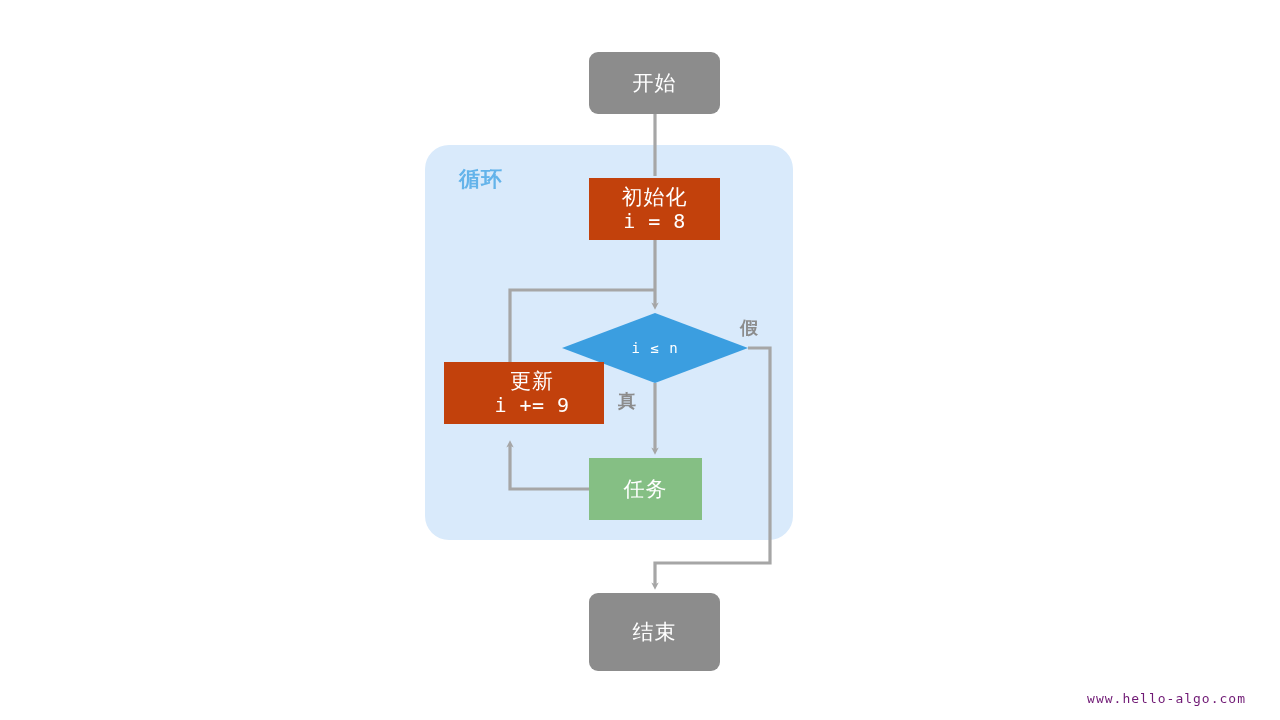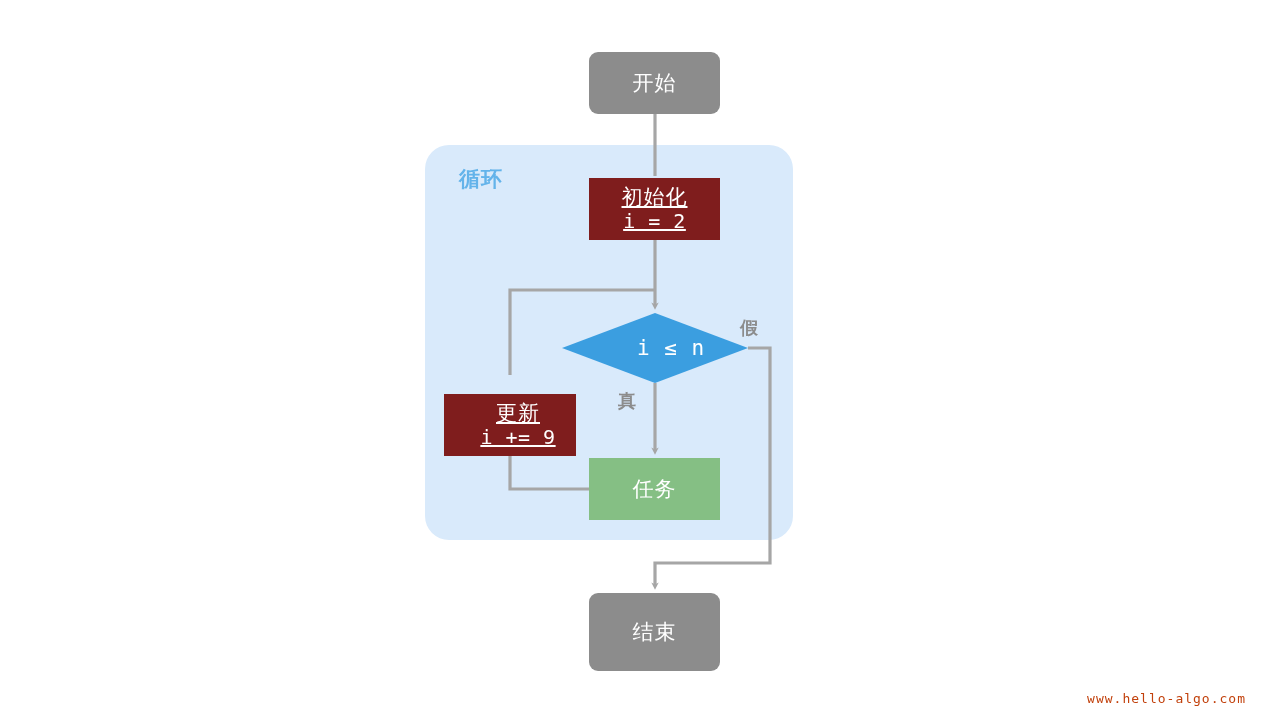--- a/index.html
+++ b/index.html
@@ -73,68 +73,68 @@
     font-family: "DejaVu Sans Mono", monospace;
     font-size: 20px;
     line-height: 1.2;
     letter-spacing: 0.5px;
   }
 
   .terminal {
     background: #8c8c8c;
     border-radius: 9px;
   }
-  .process-blue { background: #7f1d1d; text-decoration: underline; }
+  .process-blue { background: #c2410c; }
   .process-green { background: #85bf84; }
 
   
   #node-start {
     left: 589px; top: 52px; width: 131px; height: 62px;
   }
   #node-end {
     left: 589px; top: 593px; width: 131px; height: 78px;
   }
   
   #node-init {
     left: 589px; top: 178px; width: 131px; height: 62px;
   }
   
   #node-update {
-    left: 444px; top: 394px; width: 132px; height: 62px; padding-left: 16px;
+    left: 444px; top: 362px; width: 160px; height: 62px; padding-left: 16px;
   }
   
   #node-task {
-    left: 589px; top: 458px; width: 131px; height: 62px;
+    left: 589px; top: 458px; width: 113px; height: 62px;
   }
 
   
   #node-decision {
     position: absolute;
     left: 562px;
     top: 313px;
     width: 186px;
     height: 70px;
   }
   #node-decision .diamond-shape {
     position: absolute;
     left: 0; top: 0;
     width: 100%; height: 100%;
     background: #3b9ee0;
     clip-path: polygon(50% 0%, 100% 50%, 50% 100%, 0% 50%);
   }
   #node-decision .diamond-text {
     position: absolute;
-    left: 16px; top: 0;
+    left: 0; top: 0;
     width: 100%; height: 100%;
     display: flex;
     align-items: center;
     justify-content: center;
     color: #ffffff;
     font-family: "DejaVu Sans Mono", monospace;
-    font-size: 21px;
+    font-size: 14px;
     letter-spacing: 1px;
   }
 
   
   .edge-label {
     position: absolute;
     font-family: "Liberation Sans", sans-serif;
     font-size: 18px;
     font-weight: bold;
     color: #8c8c8c;
@@ -144,21 +144,21 @@
   #label-true { left: 618px; top: 392px; }
   #label-false { left: 740px; top: 319px; }
 
   
   #watermark {
     position: absolute;
     right: 34px;
     bottom: 14px;
     font-family: "DejaVu Sans Mono", monospace;
     font-size: 13px;
-    color: #c2410c;
+    color: #701a75;
     letter-spacing: 1px;
   }
 </style>
 </head>
 <body>
 
 <div id="canvas">
 
   <div class="loop-box"></div>
   <div class="loop-label">循环</div>
@@ -184,21 +184,21 @@
       <path d="M748,348 L770,348 L770,563 L655,563 L655,586" marker-end="url(#arrow)"></path>
     </g>
   </svg>
 
   <div class="node terminal" id="node-start">
     <span class="cn">开始</span>
   </div>
 
   <div class="node process-blue" id="node-init">
     <span class="cn">初始化</span>
-    <span class="code">i = 2</span>
+    <span class="code">i = 8</span>
   </div>
 
   <div id="node-decision">
     <div class="diamond-shape"></div>
     <div class="diamond-text">i ≤ n</div>
   </div>
 
   <div class="node process-blue" id="node-update">
     <span class="cn">更新</span>
     <span class="code">i += 9</span>

